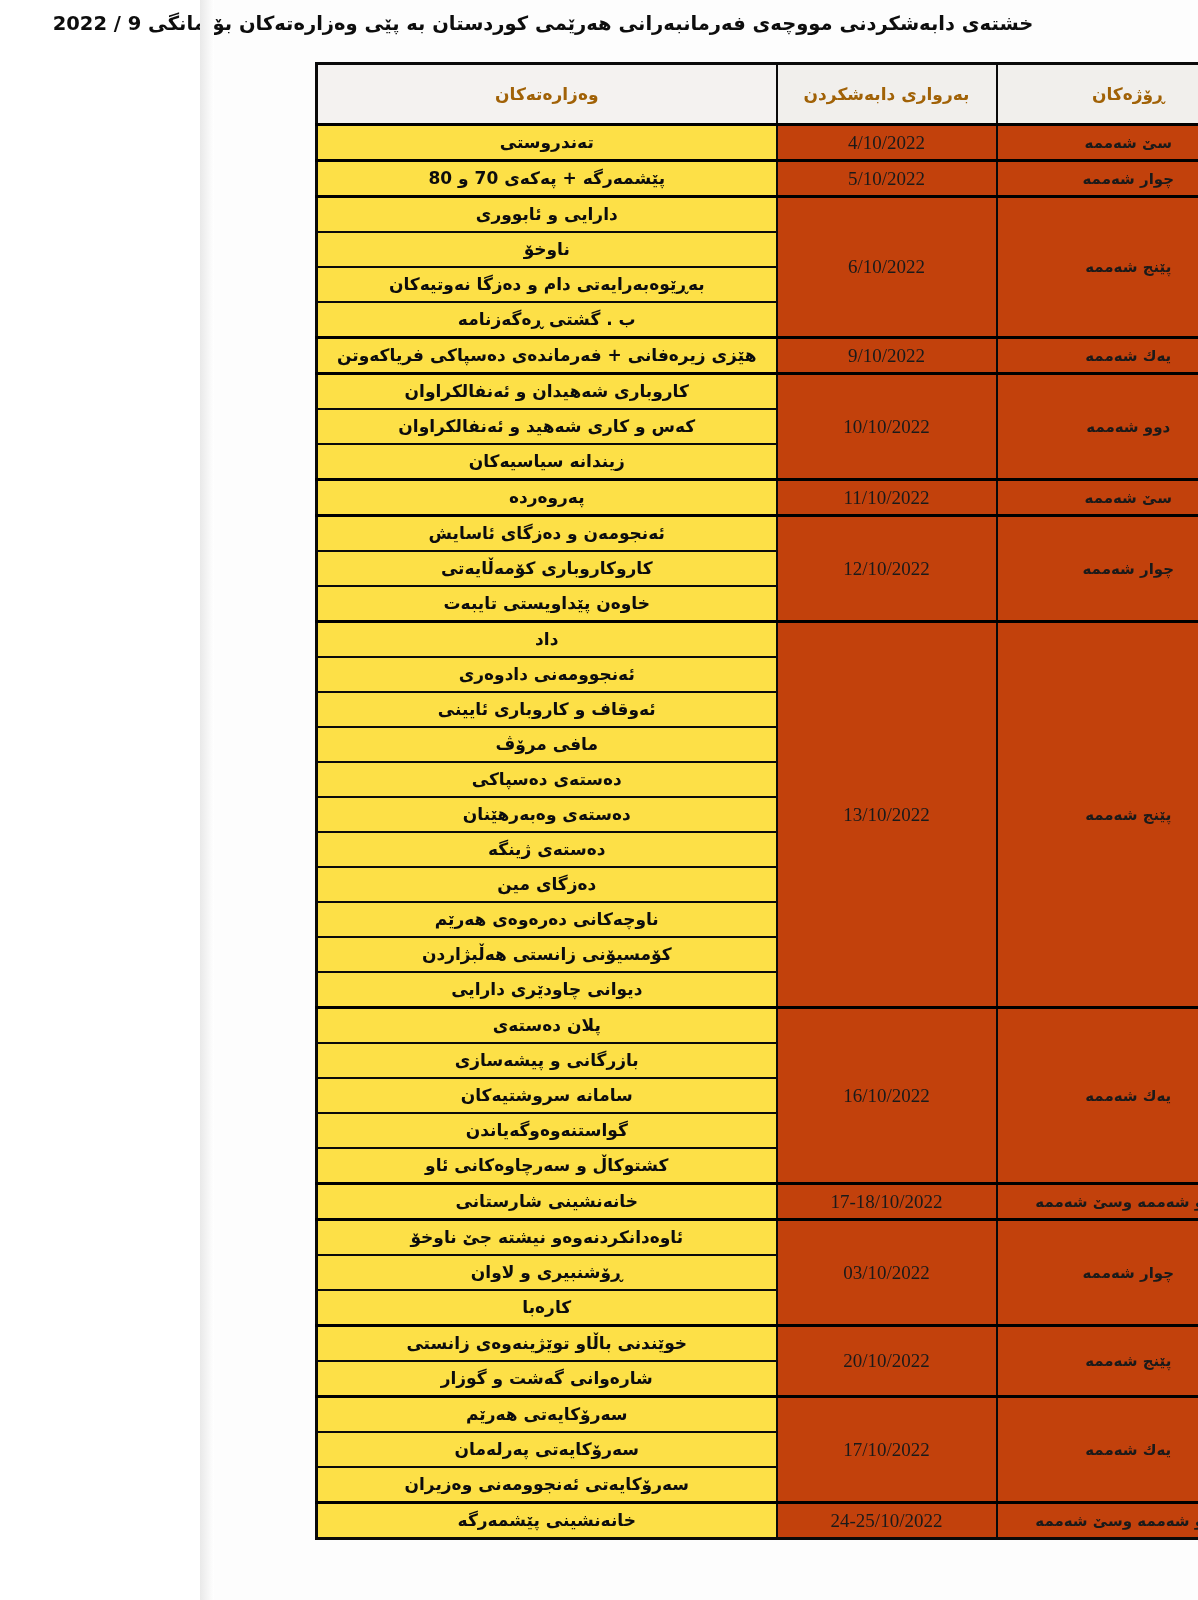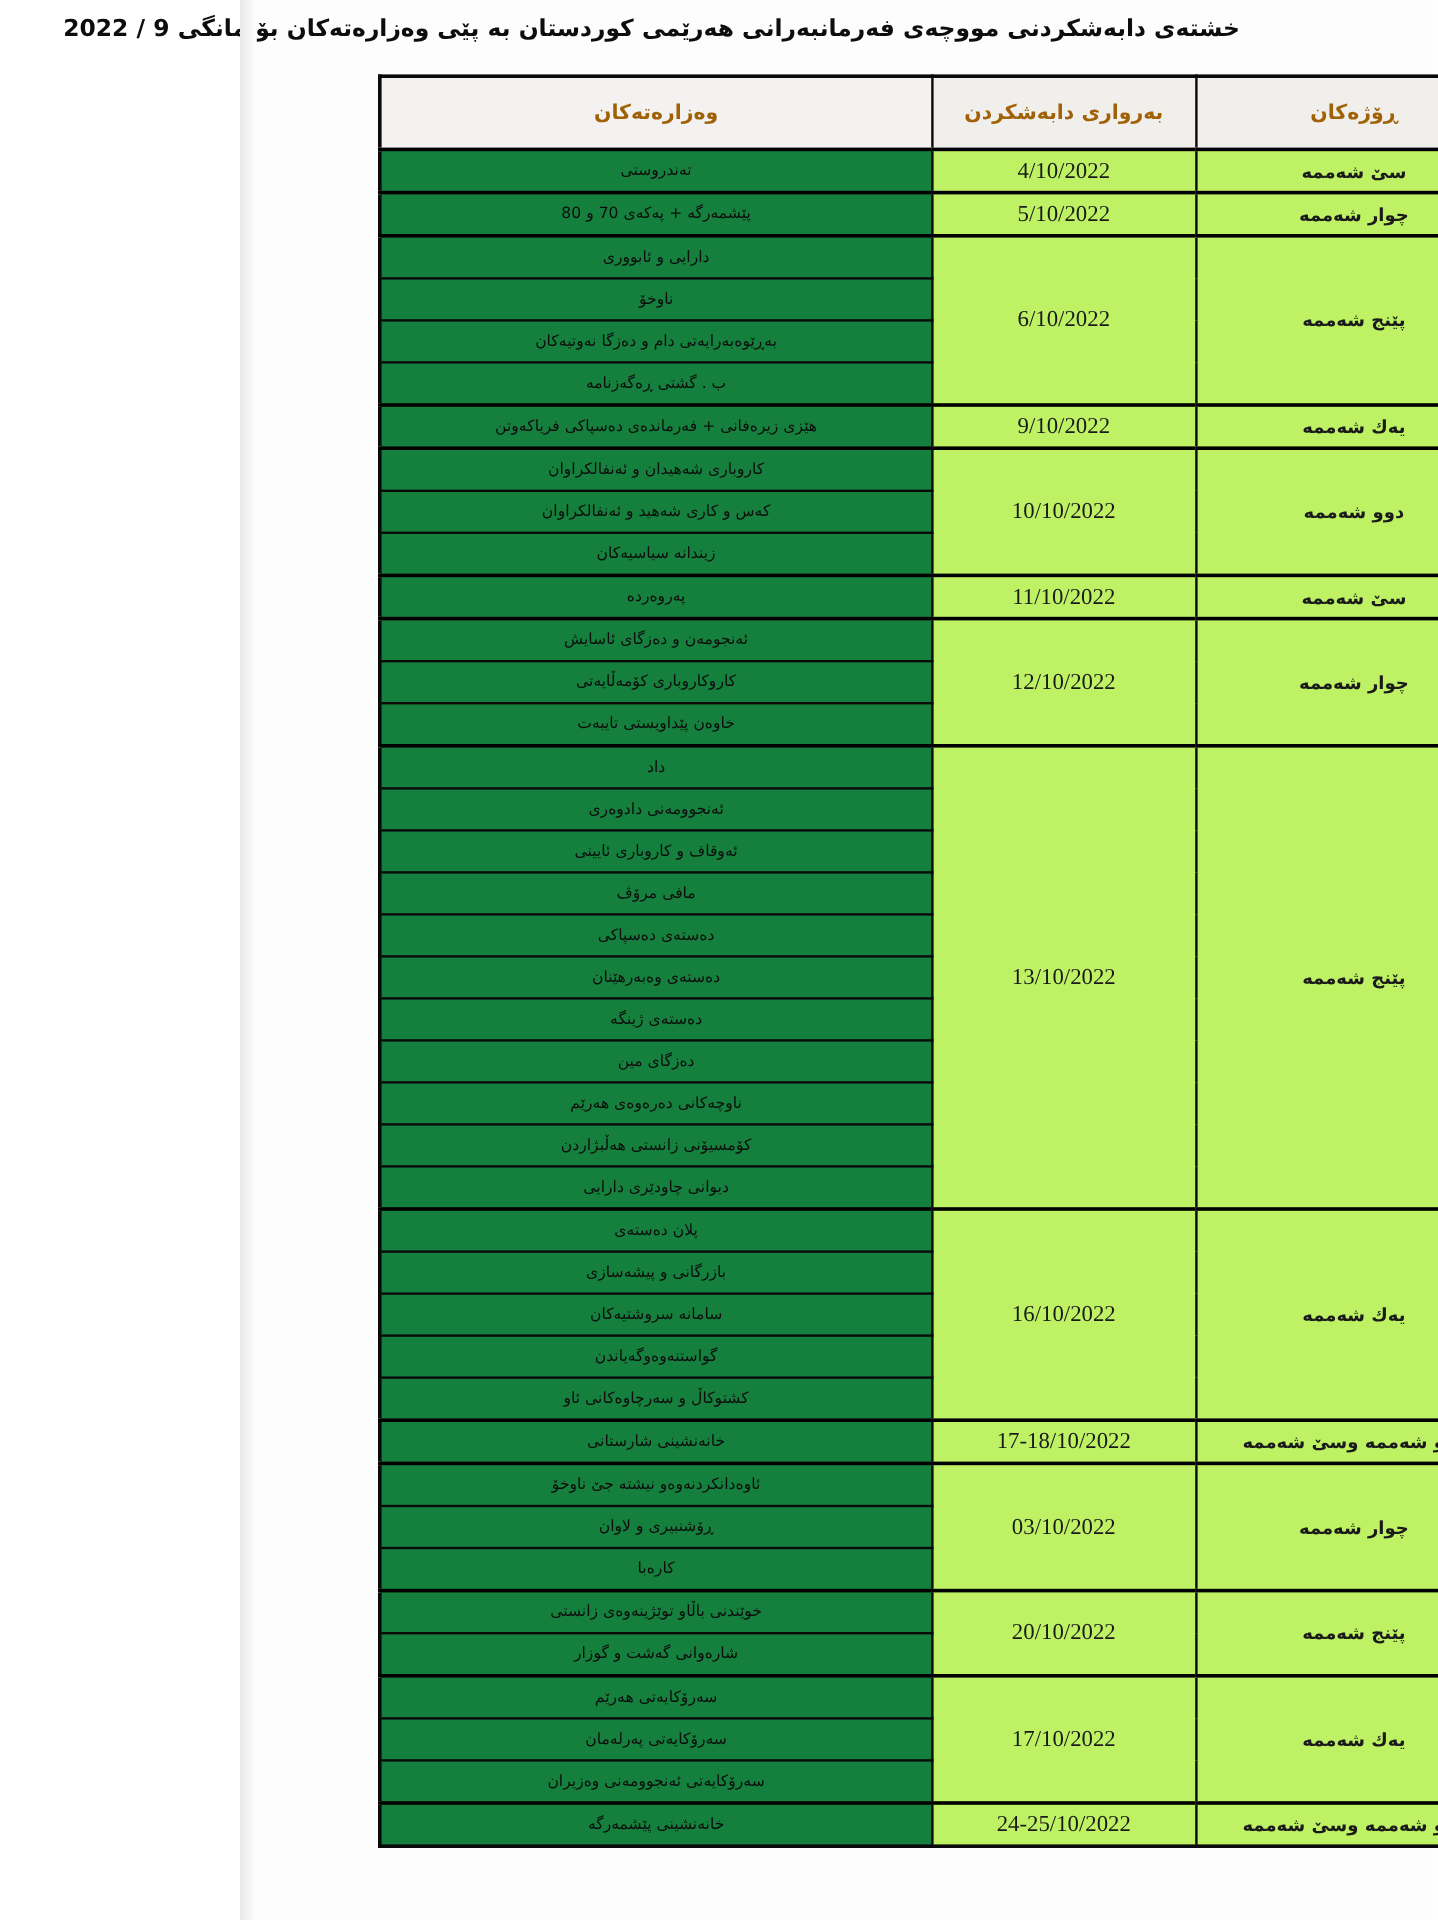--- a/index.html
+++ b/index.html
@@ -79,32 +79,32 @@
   thead th {
     background: #f1efec;
     height: 58px;
     font-size: 17px;
     font-weight: bold;
     color: #a16207;
   }
   thead th.th-ministry { background: #f4f2f0; }
 
   td.ministry {
-    background: #15803d;
+    background: #fde047;
     height: 33px;
-    font-size: 13px;
-    font-weight: normal;
+    font-size: 17px;
+    font-weight: bold;
     color: #0d0d0d;
     padding: 2px 8px;
     line-height: 1.2;
   }
 
   td.date,
   td.day {
-    background: #bef264;
+    background: #c2410c;
     color: #1a1a1a;
   }
 
   td.date {
     font-size: 19px;
     font-weight: normal;
     font-family: "Liberation Serif", "DejaVu Serif", serif;
     direction: ltr;
   }
 

